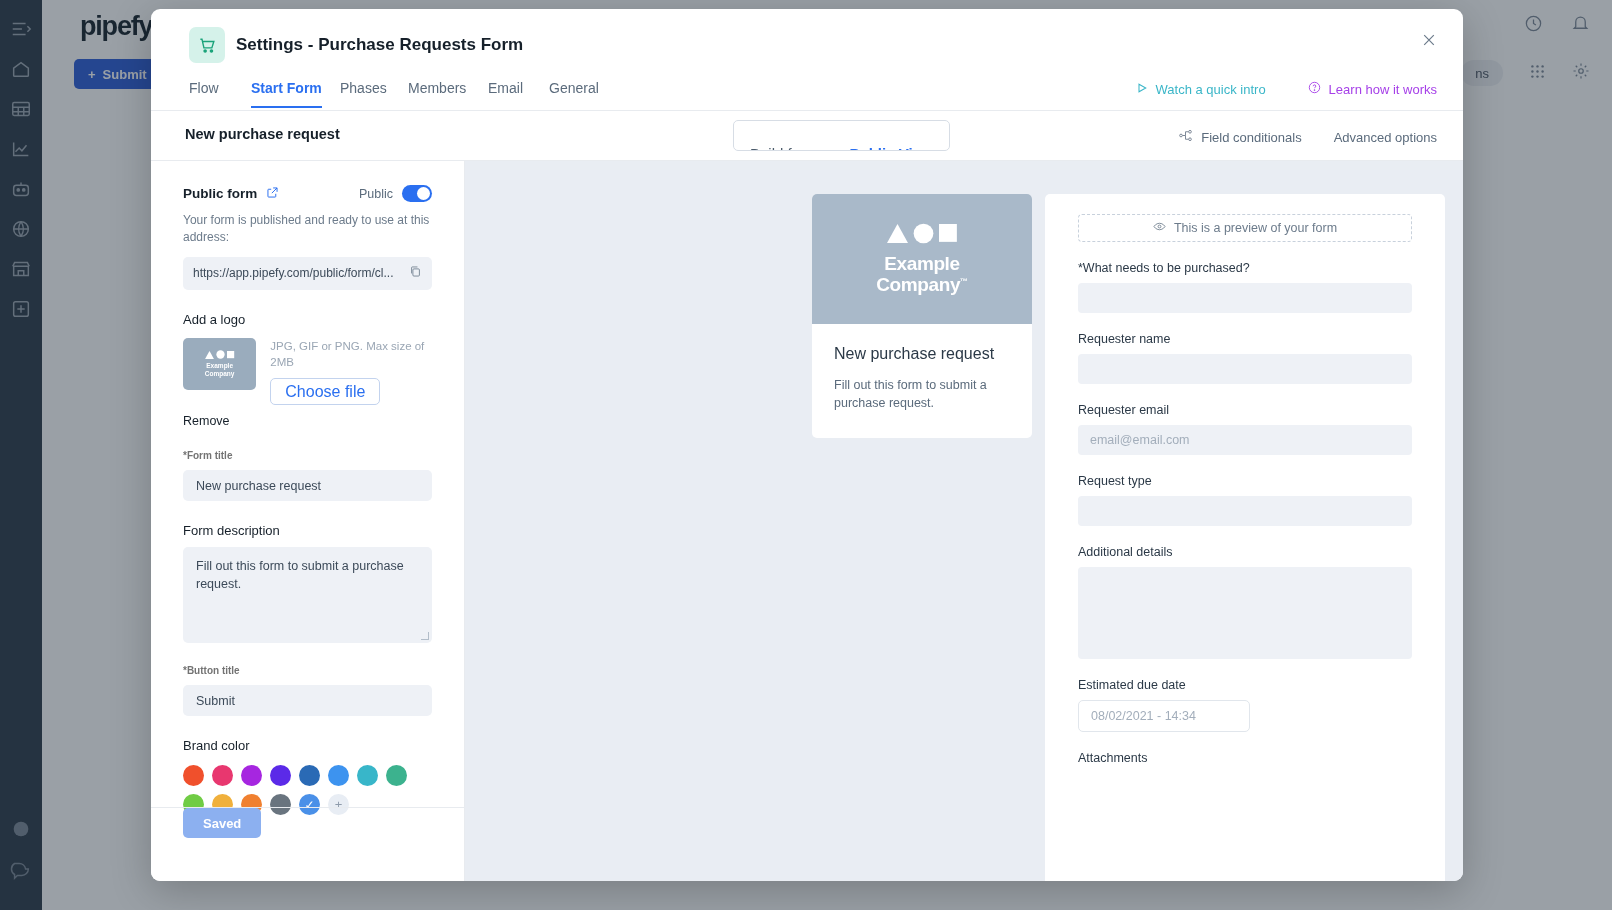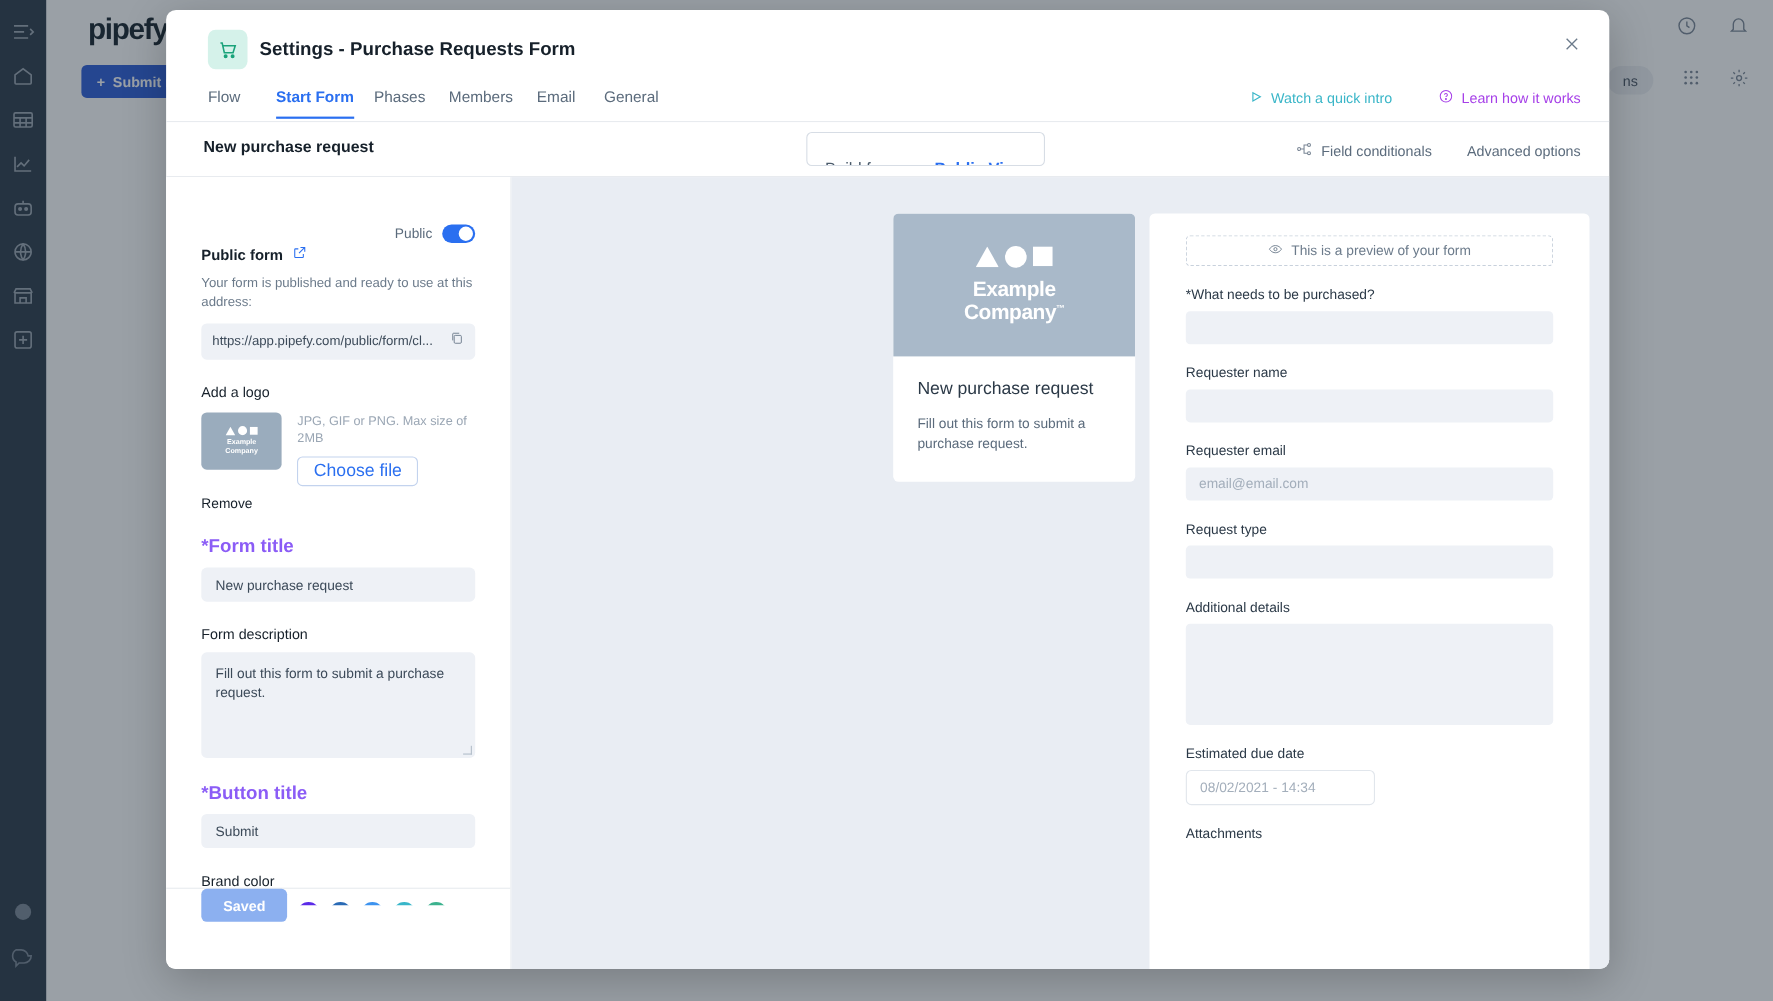--- a/index.html
+++ b/index.html
@@ -80,33 +80,33 @@
   
   .body { position:absolute; left:0; top: 152px; right:0; bottom:0; display:flex; }
   .left-pane { width: 314px; background:#fff; border-right:1px solid #e8ebef; position:relative; }
   .left-scroll { position:absolute; left:0; top:0; right:0; bottom: 58px; overflow:hidden; padding: 24px 32px 0 32px; }
   .left-foot { position:absolute; left:0; right:0; bottom:0; height: 74px; border-top:1px solid #e8ebef;
     display:flex; align-items:flex-start; padding-left: 32px; }
   .saved-btn { background:#8cb0f0; color:#fff; border:none; border-radius:5px;
     height: 30px; padding: 0 20px; font-size: 13px; font-weight:600; font-family:inherit; }
 
   .row-between { display:flex; align-items:center; justify-content:space-between; }
-  .sec-title { font-size: 13.5px; font-weight: 700; color:#16202a; display:flex; align-items:center; gap: 9px; margin-top: 38px; }
+  .sec-title { font-size: 13.5px; font-weight: 700; color:#16202a; display:flex; align-items:center; gap: 9px; }
   .toggle-wrap { display:flex; align-items:center; gap: 9px; }
   .toggle-label { font-size: 12.5px; color:#5b6b7c; }
   .toggle { width: 30px; height: 17px; border-radius: 9px; background:#2a6ff0; position:relative; }
   .toggle::after { content:""; position:absolute; right:2px; top:2px; width:13px; height:13px;
     border-radius:50%; background:#fff; }
   .help-text { margin-top: 10px; font-size: 12px; color:#6c7b8b; line-height: 1.45; }
   .url-box { margin-top: 10px; height: 33px; background:#eef1f6; border-radius:5px;
     display:flex; align-items:center; padding: 0 10px; gap: 6px; }
   .url-text { font-size: 12px; color:#3c4a59; flex:1; overflow:hidden; white-space:nowrap; }
 
   .lbl { font-size: 13px; color:#16202a; font-weight: 400; }
-  .lbl-b { font-size: 17px; color:#8b5cf6; font-weight: 600; }
+  .lbl-b { font-size: 10px; color:#737373; font-weight: 600; }
   .mt22 { margin-top: 22px; }
 
   .logo-row { display:flex; gap: 14px; margin-top: 11px; }
   .logo-thumb { width: 82px; height: 52px; background:#9aacbd; border-radius: 5px;
     display:flex; flex-direction:column; align-items:center; justify-content:center; gap: 3px; }
   .logo-shapes { display:flex; align-items:center; gap: 2px; }
   .logo-txt { color:#fff; font-size: 6.5px; font-weight:700; line-height:1.15; text-align:center; }
   .file-hint { font-size: 11.5px; color:#9aa6b4; line-height:1.45; }
   .choose-btn { margin-top: 7px; border:1px solid #c3d3ee; color:#2a6ff0; background:#fff;
     border-radius:5px; height: 27px; padding: 0 14px; font-size: 16px; font-family:inherit; }

